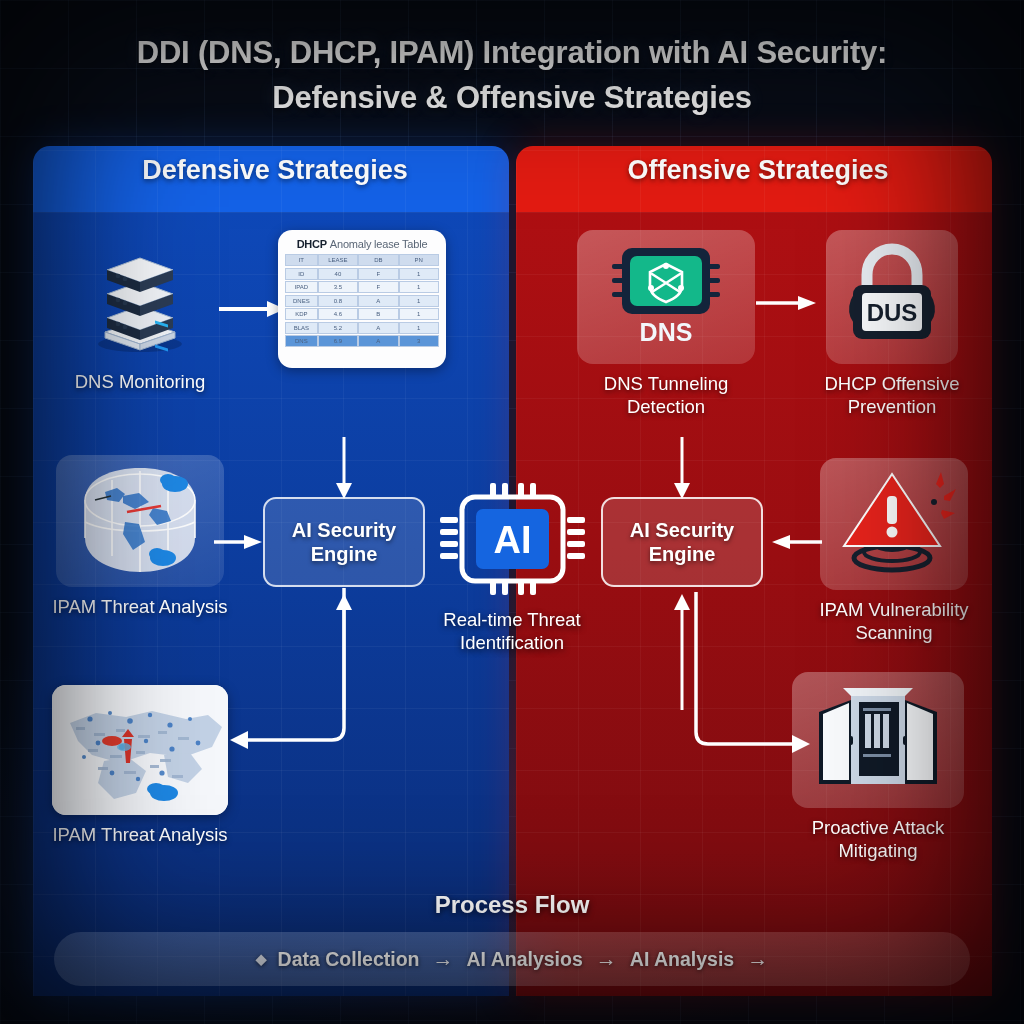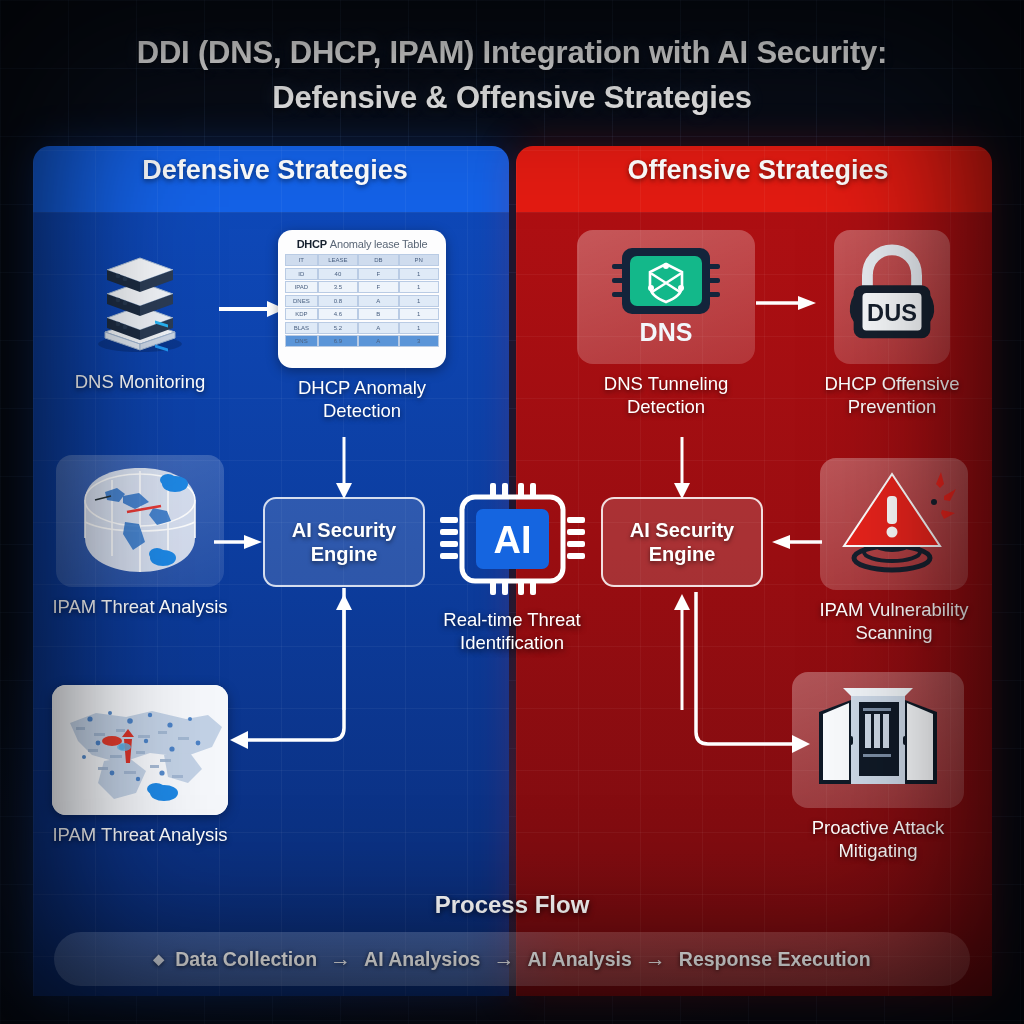--- a/index.html
+++ b/index.html
@@ -254,21 +254,20 @@
           </div>
           <div class="row" style="background: rgb(91, 149, 216);">
             <div class="c c1">DNS</div>
             <div class="c">6.9</div>
             <div class="c">A</div>
             <div class="c">3</div>
           </div>
         </div>
     </div>
   </div>
-  <div class="cap" style="width:184px;">DHCP Anomaly Detection</div>
 </div>
 
 <div class="arrow" style="left:335px; top:437px;">
   <svg width="18" height="62">
       <path d="M9 0 V48" stroke="#fff" stroke-width="3"></path>
       <path d="M1 46 L9 62 L17 46 Z" fill="#fff"></path>
     </svg>
 </div>
 
 <div class="node" style="left:48px; top:455px;">
@@ -404,21 +403,21 @@
 </div>
 
 <div class="arrow" style="left:756px; top:294px;">
   <svg width="62" height="18">
       <path d="M0 9 H44" stroke="#fff" stroke-width="3.5"></path>
       <path d="M42 2 L60 9 L42 16 Z" fill="#fff"></path>
     </svg>
 </div>
 
 <div class="node" style="left:800px; top:230px;">
-  <div class="tile tile-red" style="width:116px;height:134px;">
+  <div class="tile tile-red" style="width:132px;height:134px;">
     <svg width="118" height="112" viewBox="0 0 118 112">
       <path d="M34 48 V34 C34 18 46 8 59 8 C72 8 84 18 84 34 V48" stroke="#e9eef4" stroke-width="11" fill="none" stroke-linecap="round"></path>
       <path d="M30 52 C18 56 16 74 26 82" stroke="#16202e" stroke-width="7" fill="none" stroke-linecap="round"></path>
       <path d="M88 52 C100 56 102 74 92 82" stroke="#16202e" stroke-width="7" fill="none" stroke-linecap="round"></path>
       <rect x="20" y="44" width="78" height="54" rx="9" fill="#16202e"></rect>
       <rect x="29" y="52" width="60" height="38" rx="4" fill="#fafcfe"></rect>
       <text x="59" y="80" font-family="Liberation Sans, sans-serif" font-size="24" font-weight="bold" fill="#16202e" text-anchor="middle">DUS</text>
     </svg>
   </div>
   <div class="cap">DHCP Offensive Prevention</div>
@@ -529,16 +528,15 @@
 
 <div id="flow-title">Process Flow</div>
 <div id="flow-bar">
     <span class="diamond">◆</span>
     <span>Data Collection</span>
     <span class="sep">→</span>
     <span>AI Analysios</span>
     <span class="sep">→</span>
     <span>AI Analysis</span>
     <span class="sep">→</span>
-    <span>Response Execution</span>
   </div>
 
 <div id="bg-vignette"></div>
 
 </body></html>

